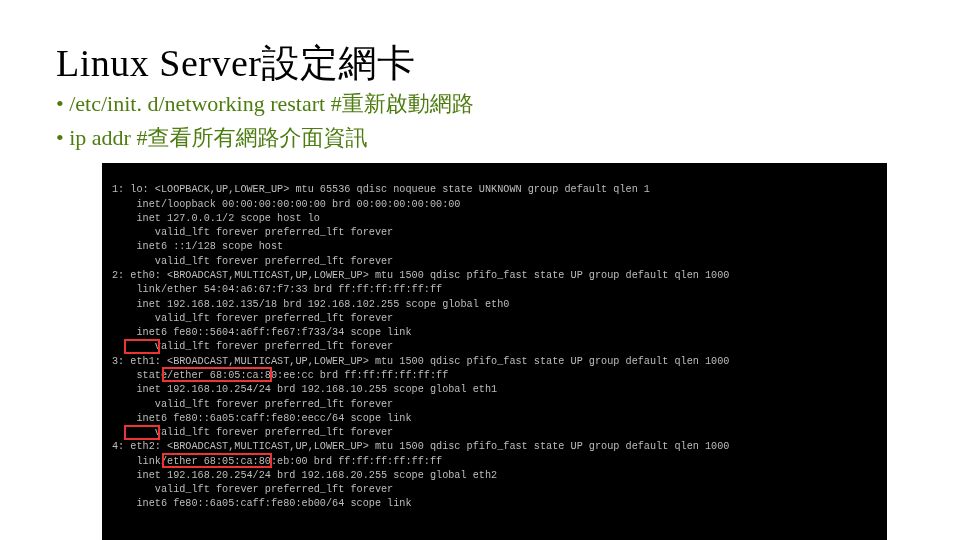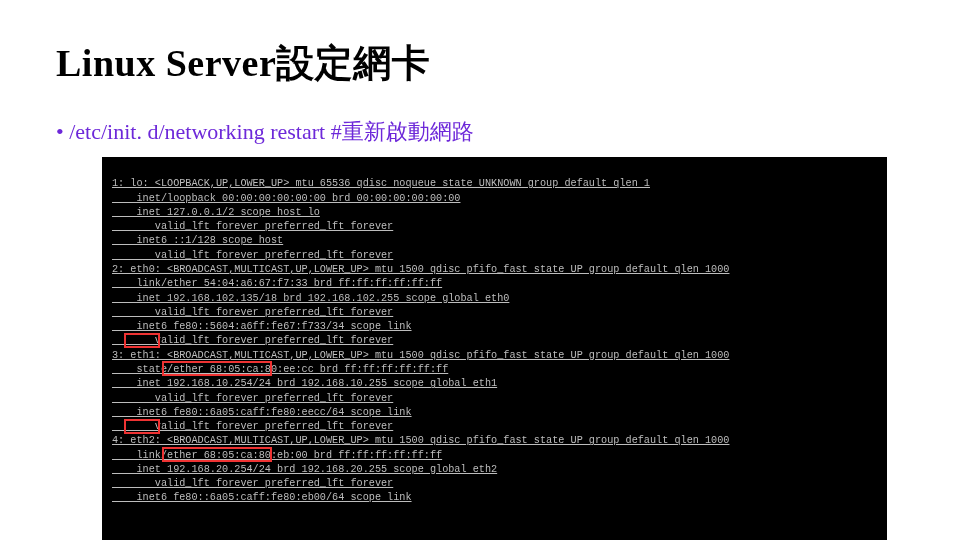--- a/index.html
+++ b/index.html
@@ -5,62 +5,62 @@
   * { margin: 0; padding: 0; box-sizing: border-box; }
   html, body { width: 960px; height: 540px; background: #fff; font-family: "Times New Roman", serif; }
   .slide {
     width: 960px;
     height: 540px;
     padding: 38px 56px 20px 56px;
     position: relative;
   }
   .title {
     font-size: 38px;
-    font-weight: 700;
+    font-weight: 400;
     color: #000;
-    margin-bottom: 28px;
     letter-spacing: 0.5px;
   }
   .bullets {
     font-size: 22px;
-    color: #6d28d9;
+    color: #4d7c0f;
     margin-bottom: 10px;
   }
   .bullets .row {
     margin-bottom: 4px;
   }
   .terminal {
     background: #000;
     color: #eee;
     font-family: Consolas, "Liberation Mono", monospace;
     font-size: 10.2px;
     line-height: 1.4;
     padding: 6px 10px 8px 10px;
     width: 785px;
     margin-left: 46px;
     white-space: pre;
     position: relative;
   }
-  .gray { color: #bdbdbd; text-decoration: underline; }
+  .gray { color: #bdbdbd; }
   .hl {
     position: absolute;
     border: 2px solid #e33;
     background: transparent;
     pointer-events: none;
   }
 </style>
 </head>
 <body>
 
 <div class="slide">
 
   <div class="title">Linux Server設定網卡</div>
 
   <div class="bullets">
     <div class="row">• /etc/init. d/networking restart  #重新啟動網路</div>
+    <div class="row">• ip addr  #查看所有網路介面資訊</div>
   </div>
 
   <div class="terminal">
 <span class="gray">1: lo: &lt;LOOPBACK,UP,LOWER_UP&gt; mtu 65536 qdisc noqueue state UNKNOWN group default qlen 1</span>
 <span class="gray">    inet/loopback 00:00:00:00:00:00 brd 00:00:00:00:00:00</span>
 <span class="gray">    inet 127.0.0.1/2 scope host lo</span>
 <span class="gray">       valid_lft forever preferred_lft forever</span>
 <span class="gray">    inet6 ::1/128 scope host</span>
 <span class="gray">       valid_lft forever preferred_lft forever</span>
 <span class="gray">2: eth0: &lt;BROADCAST,MULTICAST,UP,LOWER_UP&gt; mtu 1500 qdisc pfifo_fast state UP group default qlen 1000</span>

